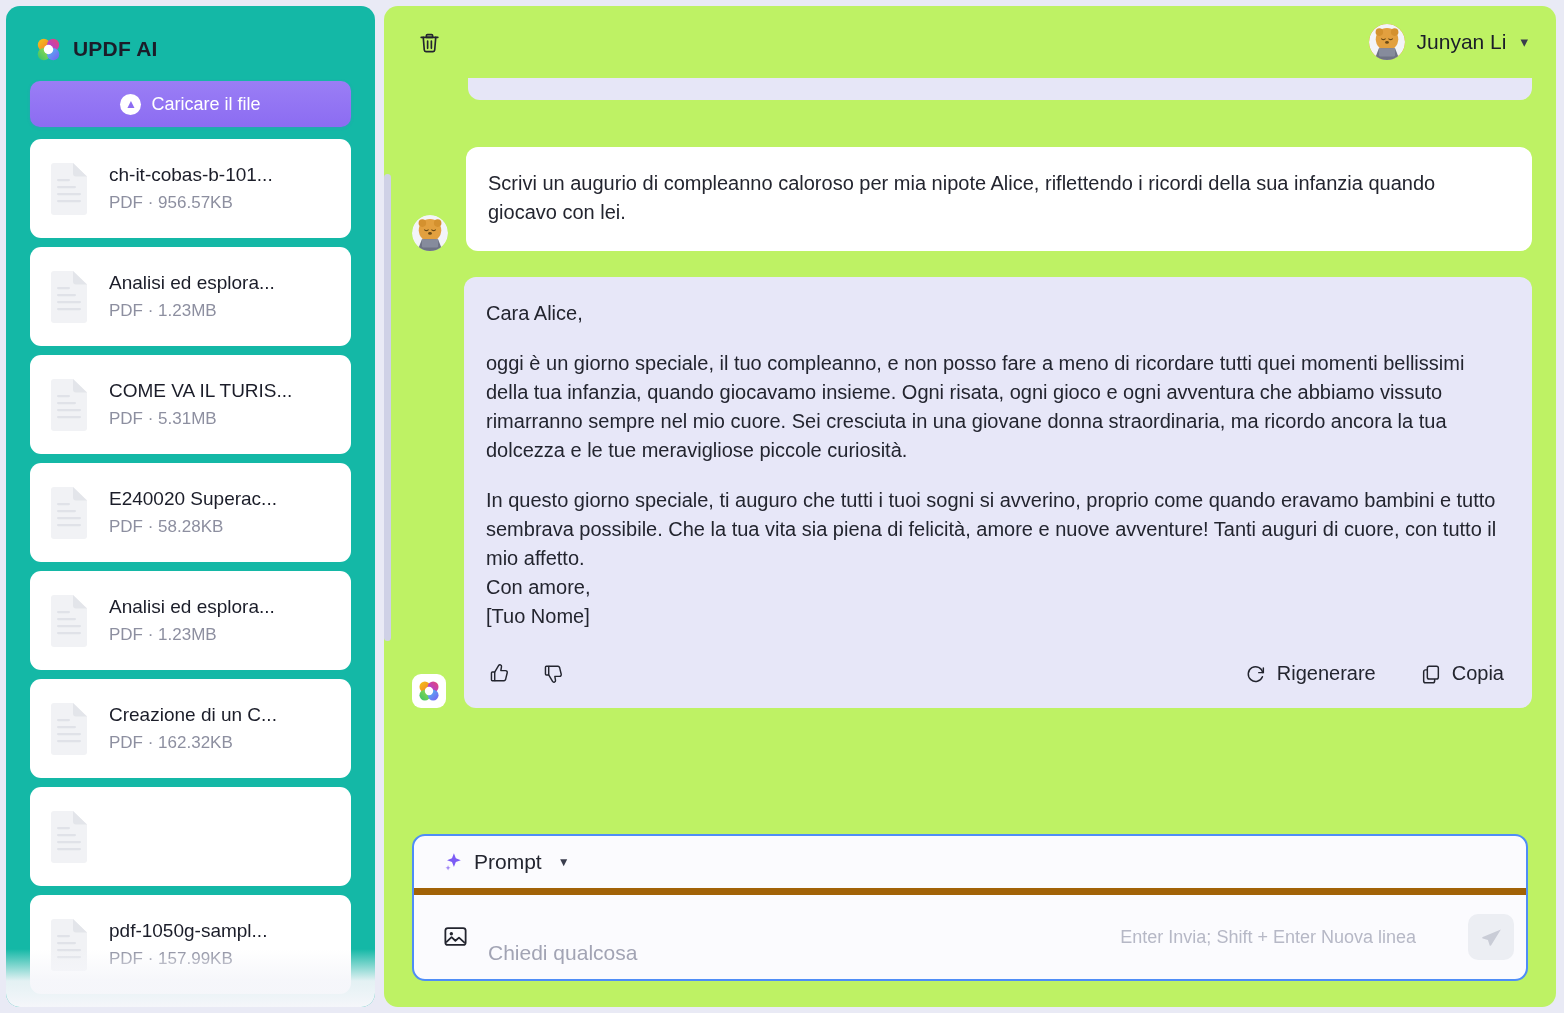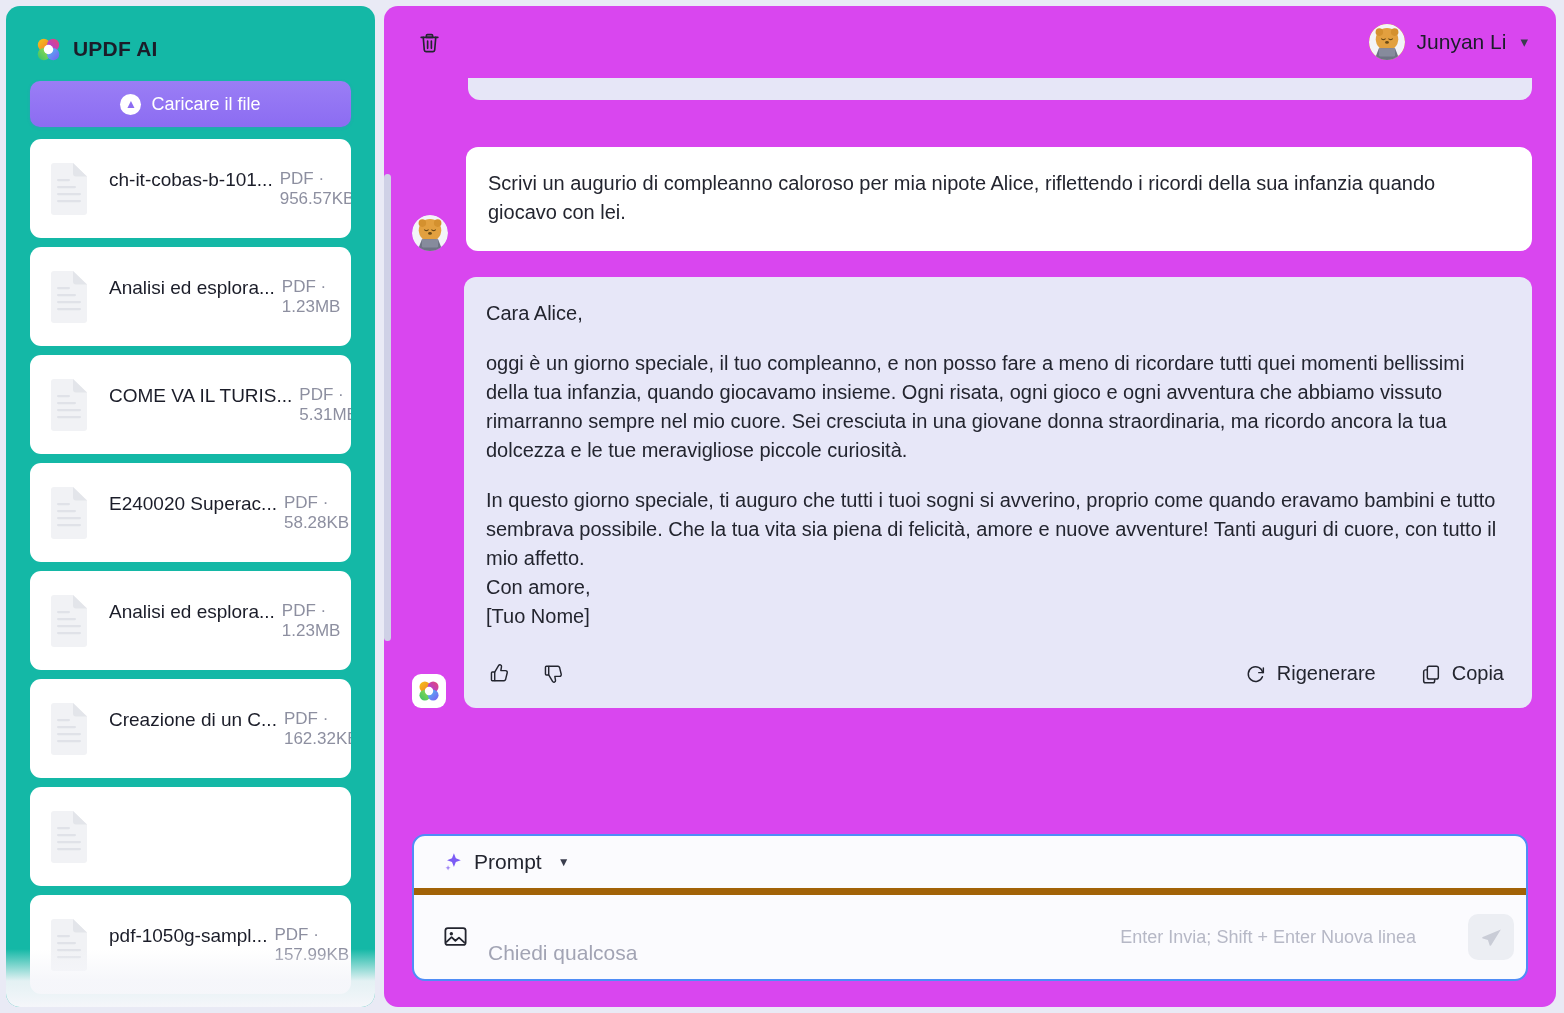--- a/index.html
+++ b/index.html
@@ -67,37 +67,37 @@
     border-radius: 11px;
     height: 99px;
     margin-bottom: 9px;
     display: flex;
     align-items: center;
     padding-left: 18px;
     gap: 19px;
     cursor: pointer;
   }
   .doc-icon { width: 42px; height: 54px; flex: 0 0 42px; }
-  .file-meta { display: flex; flex-direction: row; gap: 7px; overflow: hidden; }
+  .file-meta { display: flex; flex-direction: column; gap: 7px; overflow: hidden; }
   .file-title {
     font-size: 19px; color: #1b1d29; white-space: nowrap;
   }
   .file-sub {
     font-size: 17px; color: #8d8fa0;
   }
   .sidebar-fade {
     position: absolute; left: 0; right: 0; bottom: 0; height: 58px;
     background: linear-gradient(180deg, rgba(245,246,250,0) 0%, rgba(245,246,250,.92) 55%, #f5f6fa 100%);
     pointer-events: none;
   }
 
   
   .main {
     flex: 1;
-    background: #d946ef;
+    background: #bef264;
     border-radius: 14px;
     display: flex;
     flex-direction: column;
     position: relative;
     overflow: hidden;
   }
   .topbar {
     height: 72px;
     flex: 0 0 72px;
     display: flex; align-items: center;

